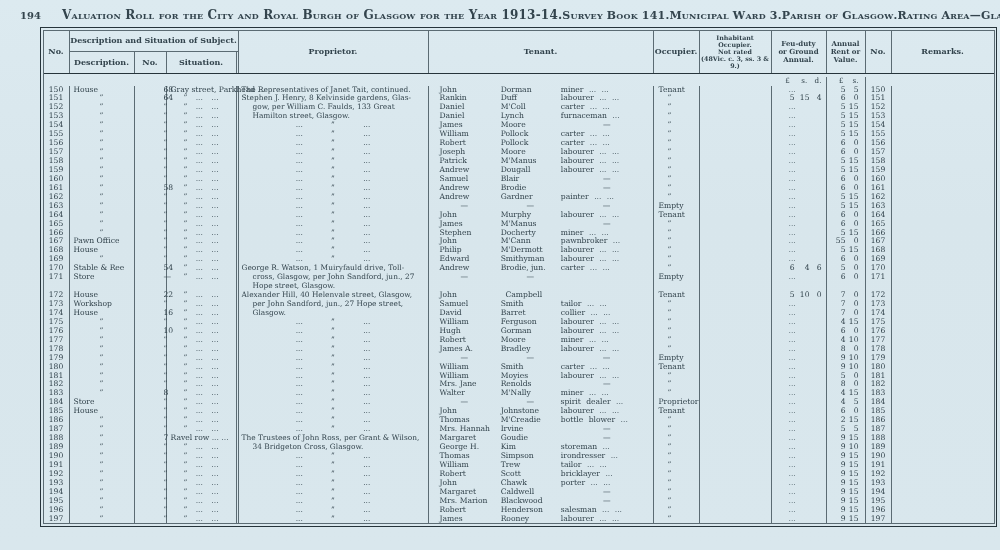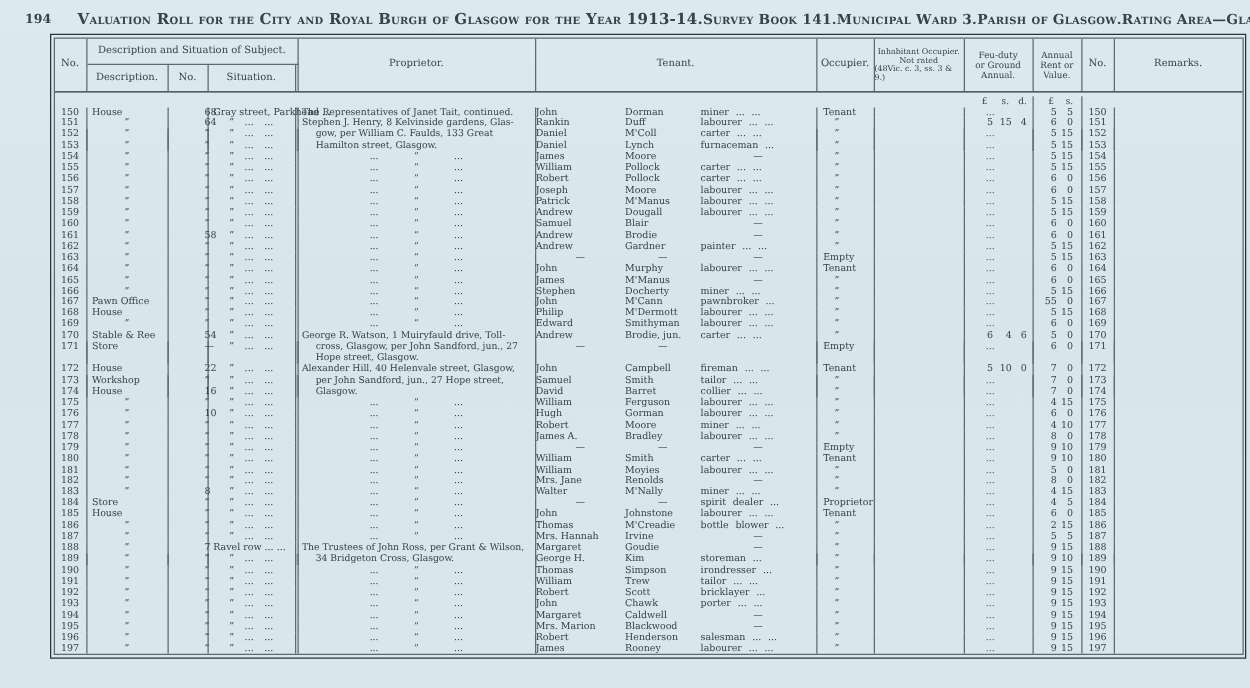--- a/index.html
+++ b/index.html
@@ -32,22 +32,22 @@
   .outer{
     position:absolute;left:40px;top:27px;width:957px;
     border:1px solid var(--heavy);
     padding:1.5px;
     background:transparent;
   }
   .inner{border:1px solid var(--line);}
   .grid{display:grid;grid-template-columns:26px 65px 32px 72px 190px 225px 46px 72px 55px 39px 26px 1fr;}
   
   .thead{border-bottom:1px solid var(--heavy);grid-template-rows:21px 21px;}
-  .h{display:flex;align-items:center;justify-content:center;
-     font-size:8px;border-right:1px solid var(--line);grid-row:1/3;line-height:8.5px;}
+  .h{display:flex;align-items:center;justify-content:center;text-align:center;
+     font-size:8px;border-right:1px solid var(--line);grid-row:1/3;line-height:8.5px;font-weight:bold;}
   .h:last-child{border-right:none;}
   .h-group{grid-column:2/5;grid-row:1;border-bottom:1px solid var(--line);}
   .h-sub{grid-row:2;}
   .h-sit,.s-sit{border-right:3px double var(--line) !important;}
   .h-tiny{font-size:6.3px;line-height:7px;flex-direction:column;}
   .h-med{font-size:7px;line-height:8px;flex-direction:column;}
   
   .trow{display:grid;grid-template-columns:26px 65px 32px 72px 190px 225px 46px 72px 55px 39px 26px 1fr;height:8.95px;}
   .trow.units{height:12px;align-items:flex-end;}
   .c{border-right:1px solid var(--line);font-size:7.6px;line-height:8.95px;
@@ -55,21 +55,21 @@
   .trow .c:last-child{border-right:none;}
   .c.no,.c.no2{text-align:center;}
   .c.desc{padding-left:4px;}
   .c.desc.dit{padding-left:0;text-align:center;}
   .c.dno{text-align:center;padding-left:29px;}
   .c.sit{padding-left:4px;}
   .c.sit.dit-sit{padding-left:0;text-align:center;word-spacing:6px;}
   .c.prop{padding-left:14px;text-indent:-11px;white-space:pre;font-size:7.4px;position:relative;z-index:2;}
   .c.prop.spread{text-align:center;text-indent:0;padding-left:0;word-spacing:26px;}
   .c.tenant{display:flex;}
-  .c.tenant .tf{width:77px;padding-left:0;}
+  .c.tenant .tf{width:77px;padding-left:11px;}
   .c.tenant .tl{width:65px;}
   .c.tenant .to{width:99px;word-spacing:3px;}
   .c.tenant .dash{text-align:center;padding-left:0;}
   .c.occ{padding-left:5px;}
   .c.occ.dit{padding-left:14px;}
   .c.inh{}
   .c.feu,.c.rent{text-align:right;}
   .c.feu.dots{text-align:left;padding-left:17px;color:var(--faint);}
   .m{display:inline-block;text-align:right;}
   .c.feu .m:nth-child(1){width:18px;}
@@ -571,21 +571,20 @@
             <div class="c no">172</div>
             <div class="c desc">House</div>
             <div class="c dno">22</div>
             <div class="c sit s-sit dit-sit">” ... ...</div>
             <div class="c prop">Alexander Hill, 40 Helenvale street, Glasgow,
 per John Sandford, jun., 27 Hope street,
 Glasgow.</div>
             <div class="c tenant">
               <span class="tf">John</span>
               <span class="tl">Campbell</span>
-              <span class="to">fireman ... ...</span>
             </div>
             <div class="c occ">Tenant</div>
             <div class="c inh"></div>
             <div class="c feu"><span class="m">5</span><span class="m">10</span><span class="m">0</span></div>
             <div class="c rent"><span class="m">7</span><span class="m">0</span></div>
             <div class="c no2">172</div>
             <div class="c rem"></div>
           </div>
           <div class="trow">
             <div class="c no">173</div>

